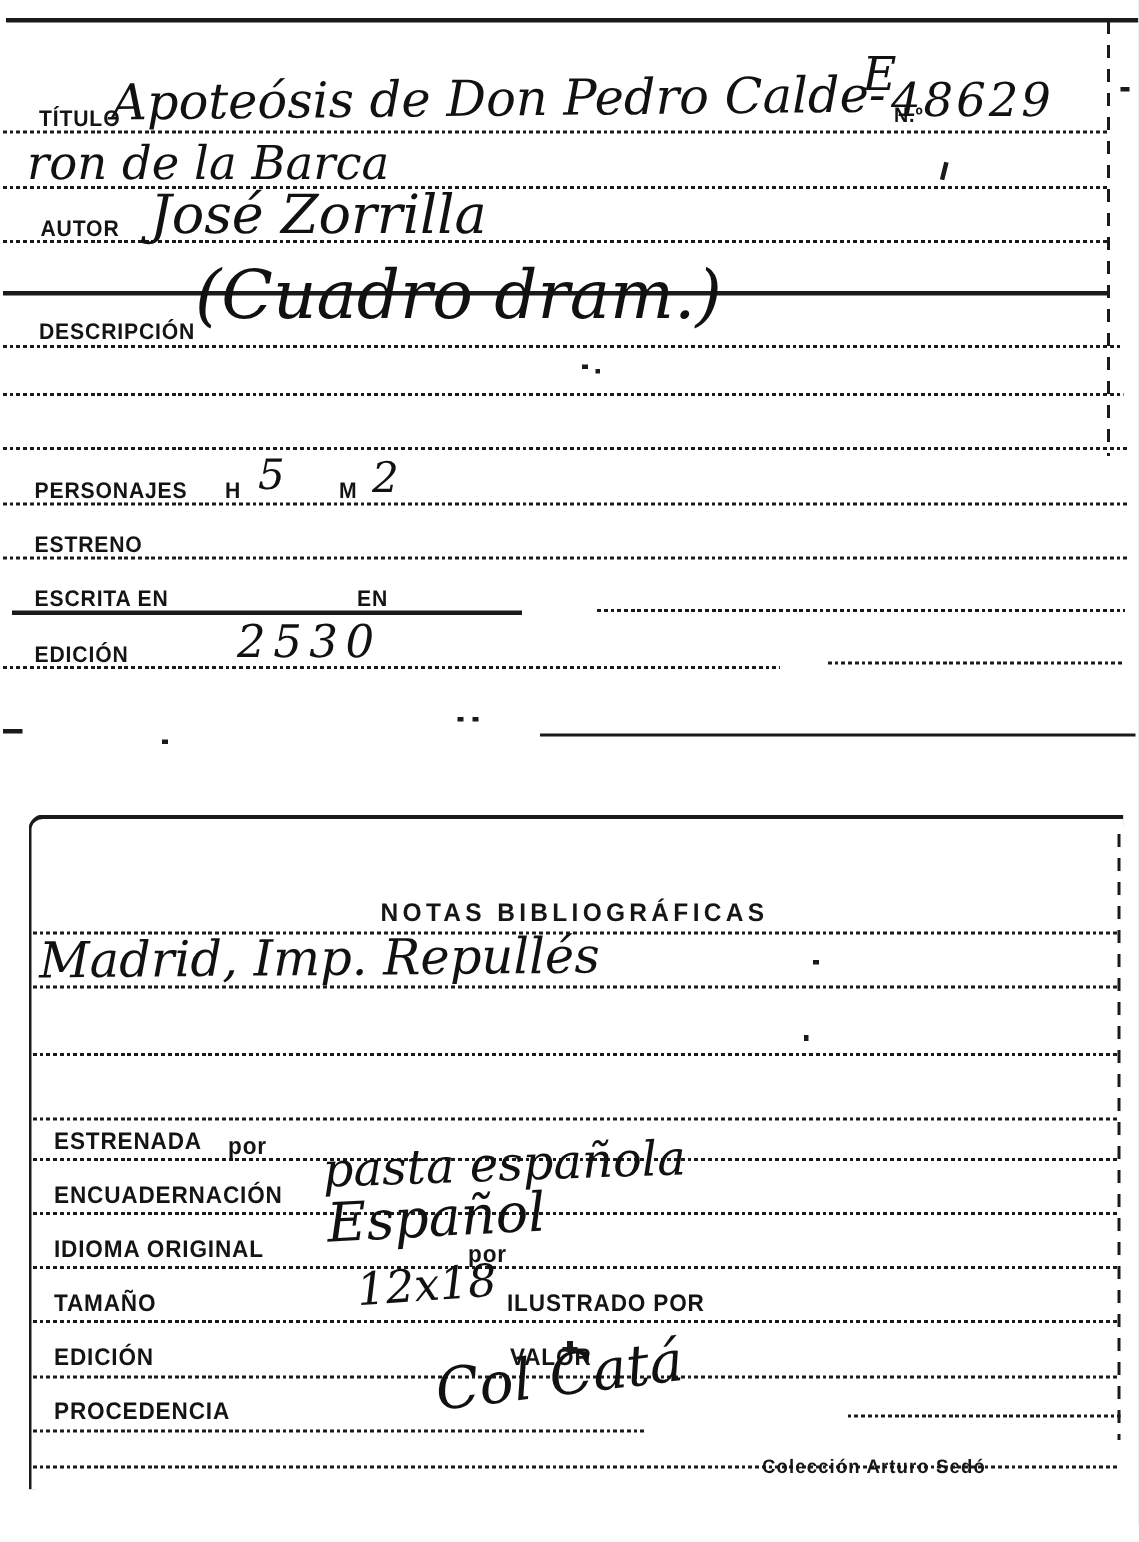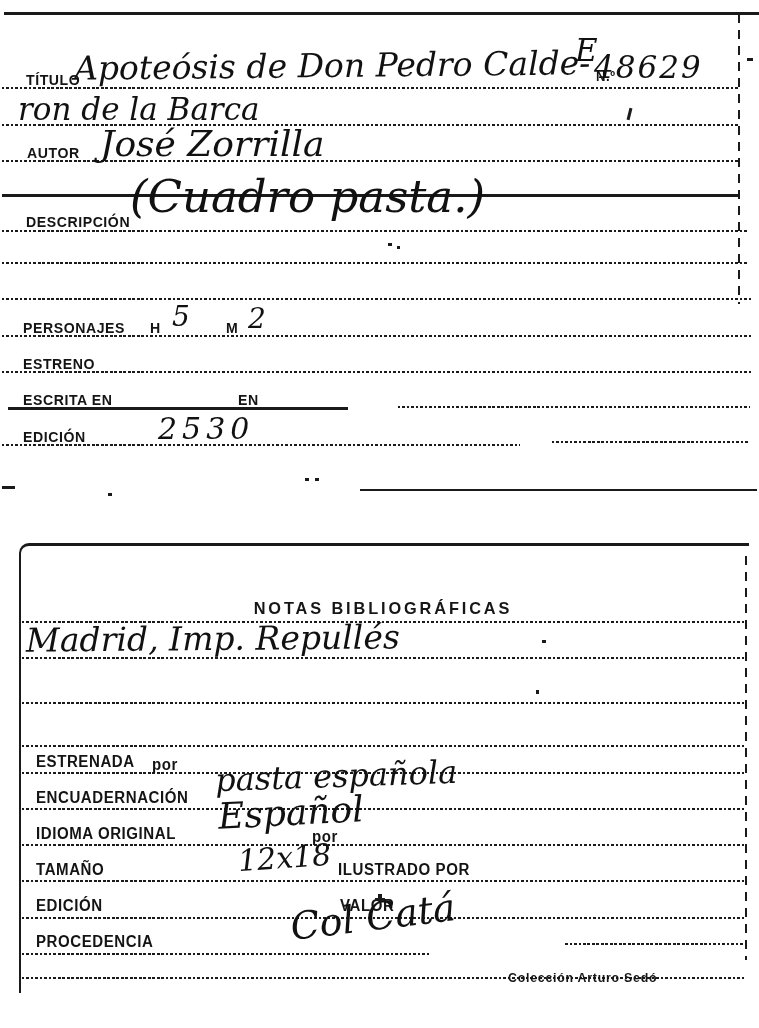--- a/index.html
+++ b/index.html
@@ -78,21 +78,21 @@
     <span class="plabel" style="left:23px;top:391px;">ESCRITA EN</span>
     <span class="plabel" style="left:238px;top:391px;">EN</span>
     <span class="plabel" style="left:23px;top:428px;">EDICIÓN</span>
     <span class="plabel" style="left:596px;top:68px;font-size:14px;">N.º</span>
 
     <span class="hand" style="left:74px;top:49px;font-size:33px;transform:rotate(-.6deg);">Apoteósis de Don Pedro Calde-</span>
     <span class="hand" style="left:575px;top:35px;font-size:31px;">E</span>
     <span class="hand" style="left:594px;top:52px;font-size:31px;letter-spacing:2px;">48629</span>
     <span class="hand" style="left:18px;top:94px;font-size:31px;">ron de la Barca</span>
     <span class="hand" style="left:100px;top:126px;font-size:36px;">José Zorrilla</span>
-    <span class="hand" style="left:130px;top:174px;font-size:45px;">(Cuadro pasta.)</span>
+    <span class="hand" style="left:130px;top:174px;font-size:45px;">(Cuadro dram.)</span>
     <span class="hand" style="left:172px;top:303px;font-size:28px;">5</span>
     <span class="hand" style="left:248px;top:305px;font-size:28px;">2</span>
     <span class="hand" style="left:158px;top:414px;font-size:30px;letter-spacing:5px;">2530</span>
 
     <div class="speck" style="left:628px;top:108px;width:3px;height:12px;transform:rotate(14deg);"></div>
     <div class="speck" style="left:747px;top:58px;width:6px;height:3px;"></div>
     <div class="speck" style="left:388px;top:243px;width:4px;height:3px;"></div>
     <div class="speck" style="left:397px;top:246px;width:3px;height:3px;"></div>
     <div class="speck" style="left:2px;top:486px;width:13px;height:3px;"></div>
     <div class="speck" style="left:108px;top:493px;width:4px;height:3px;"></div>

